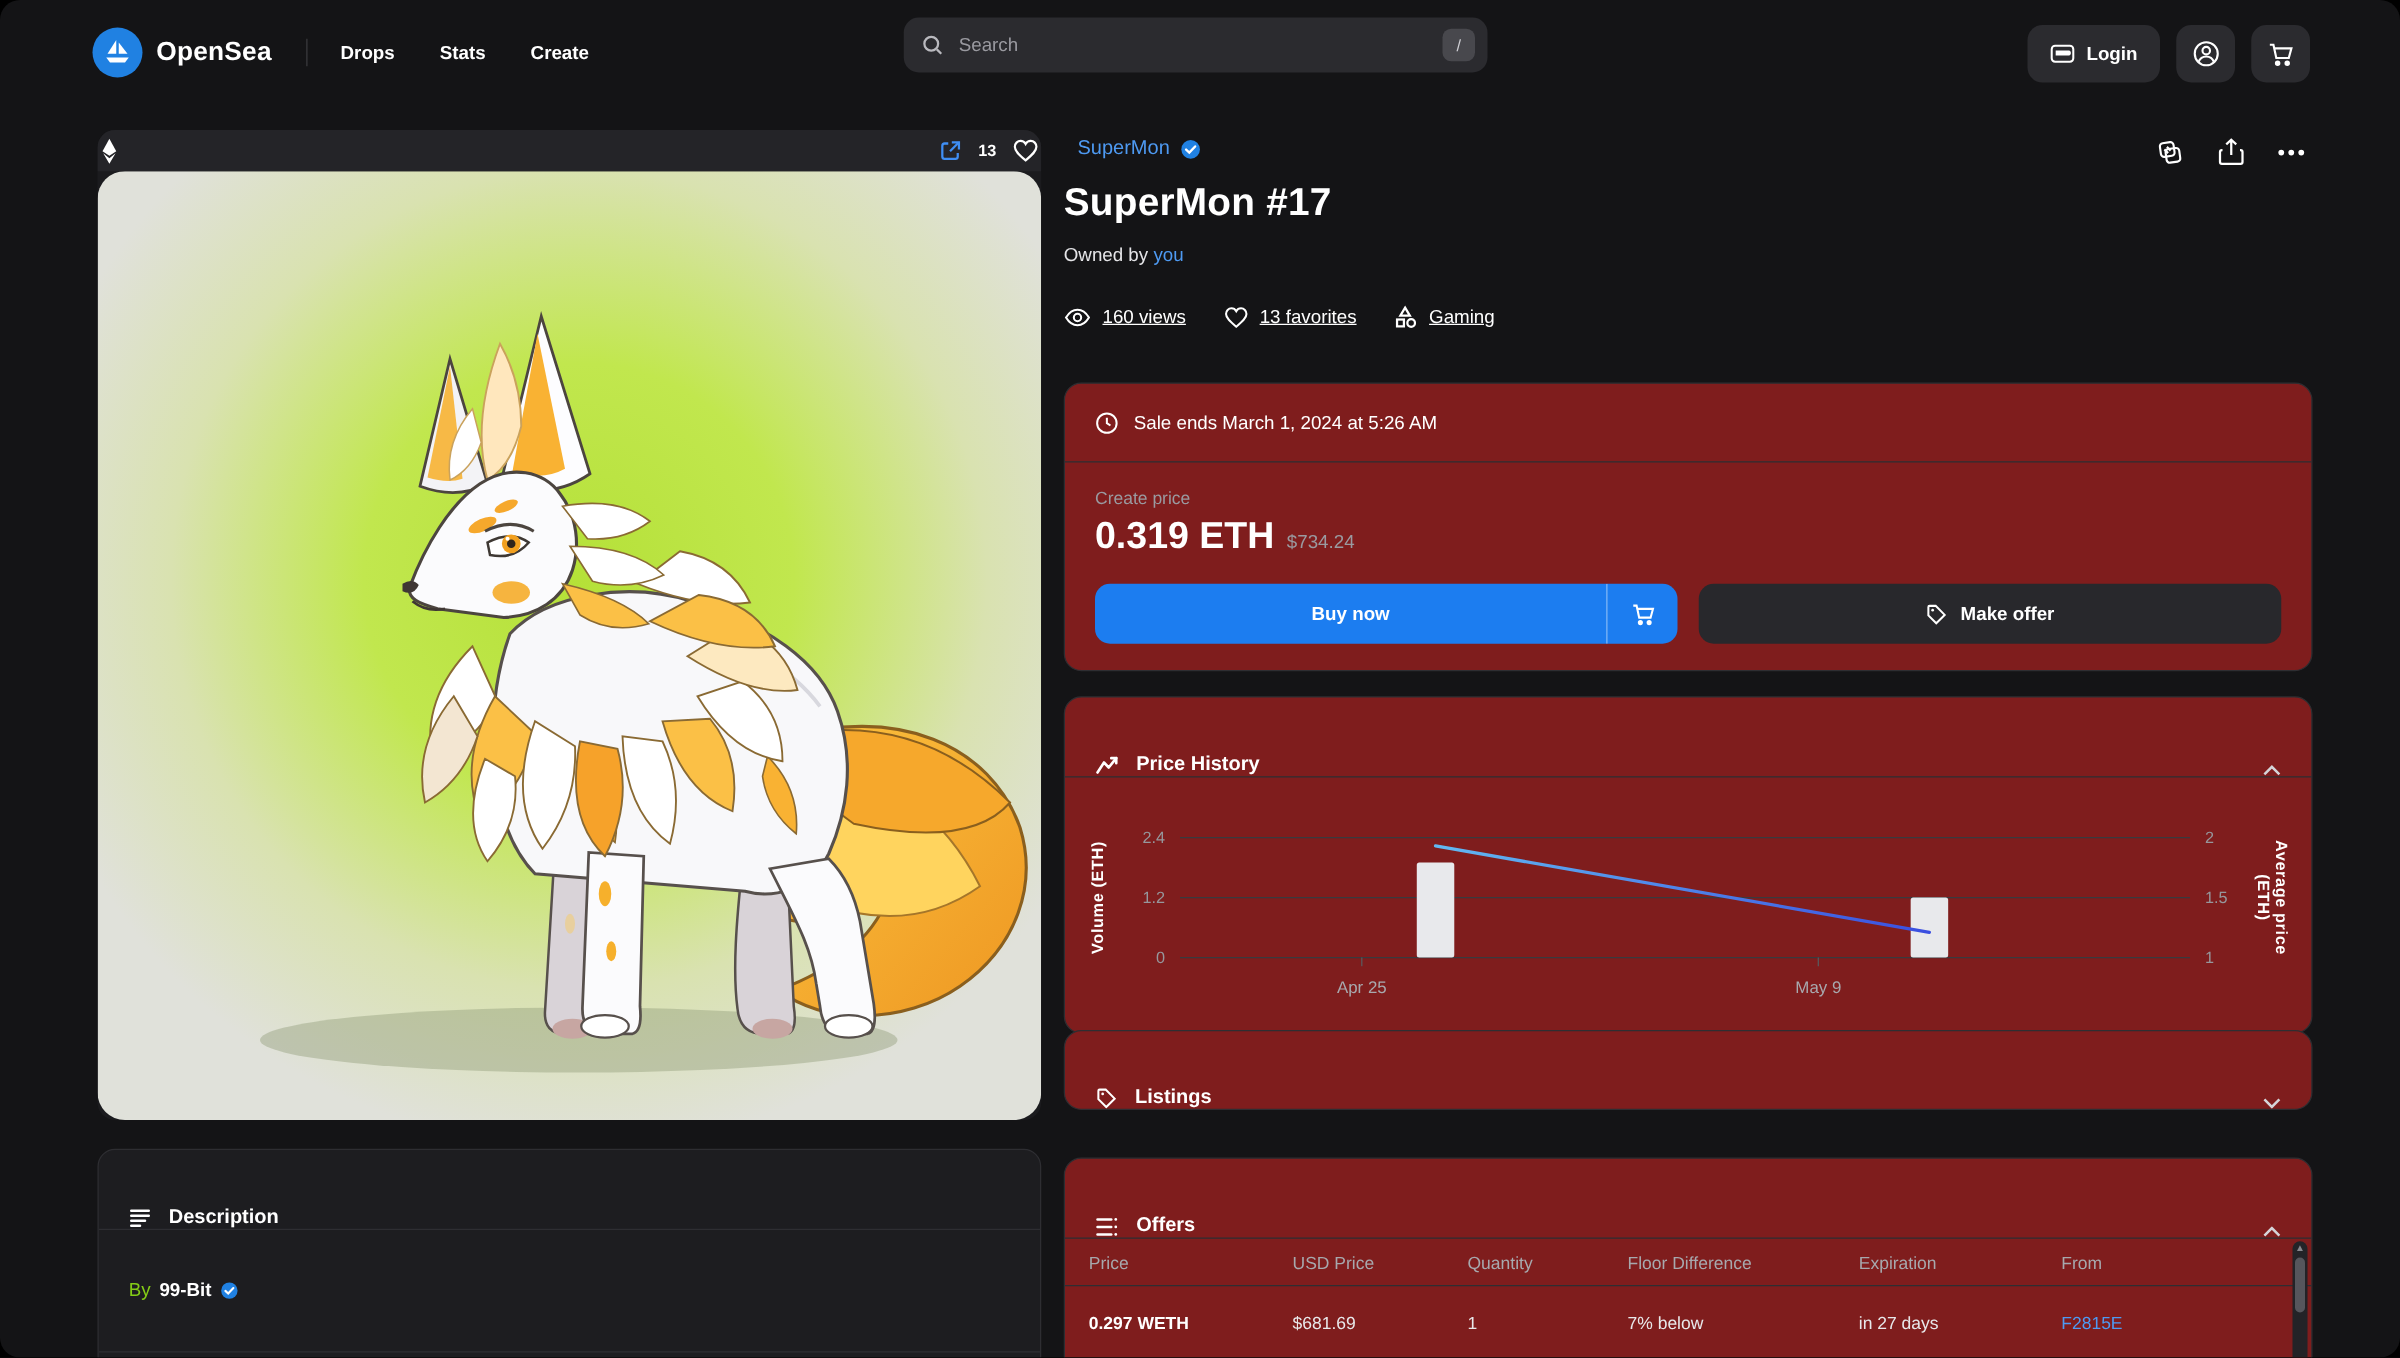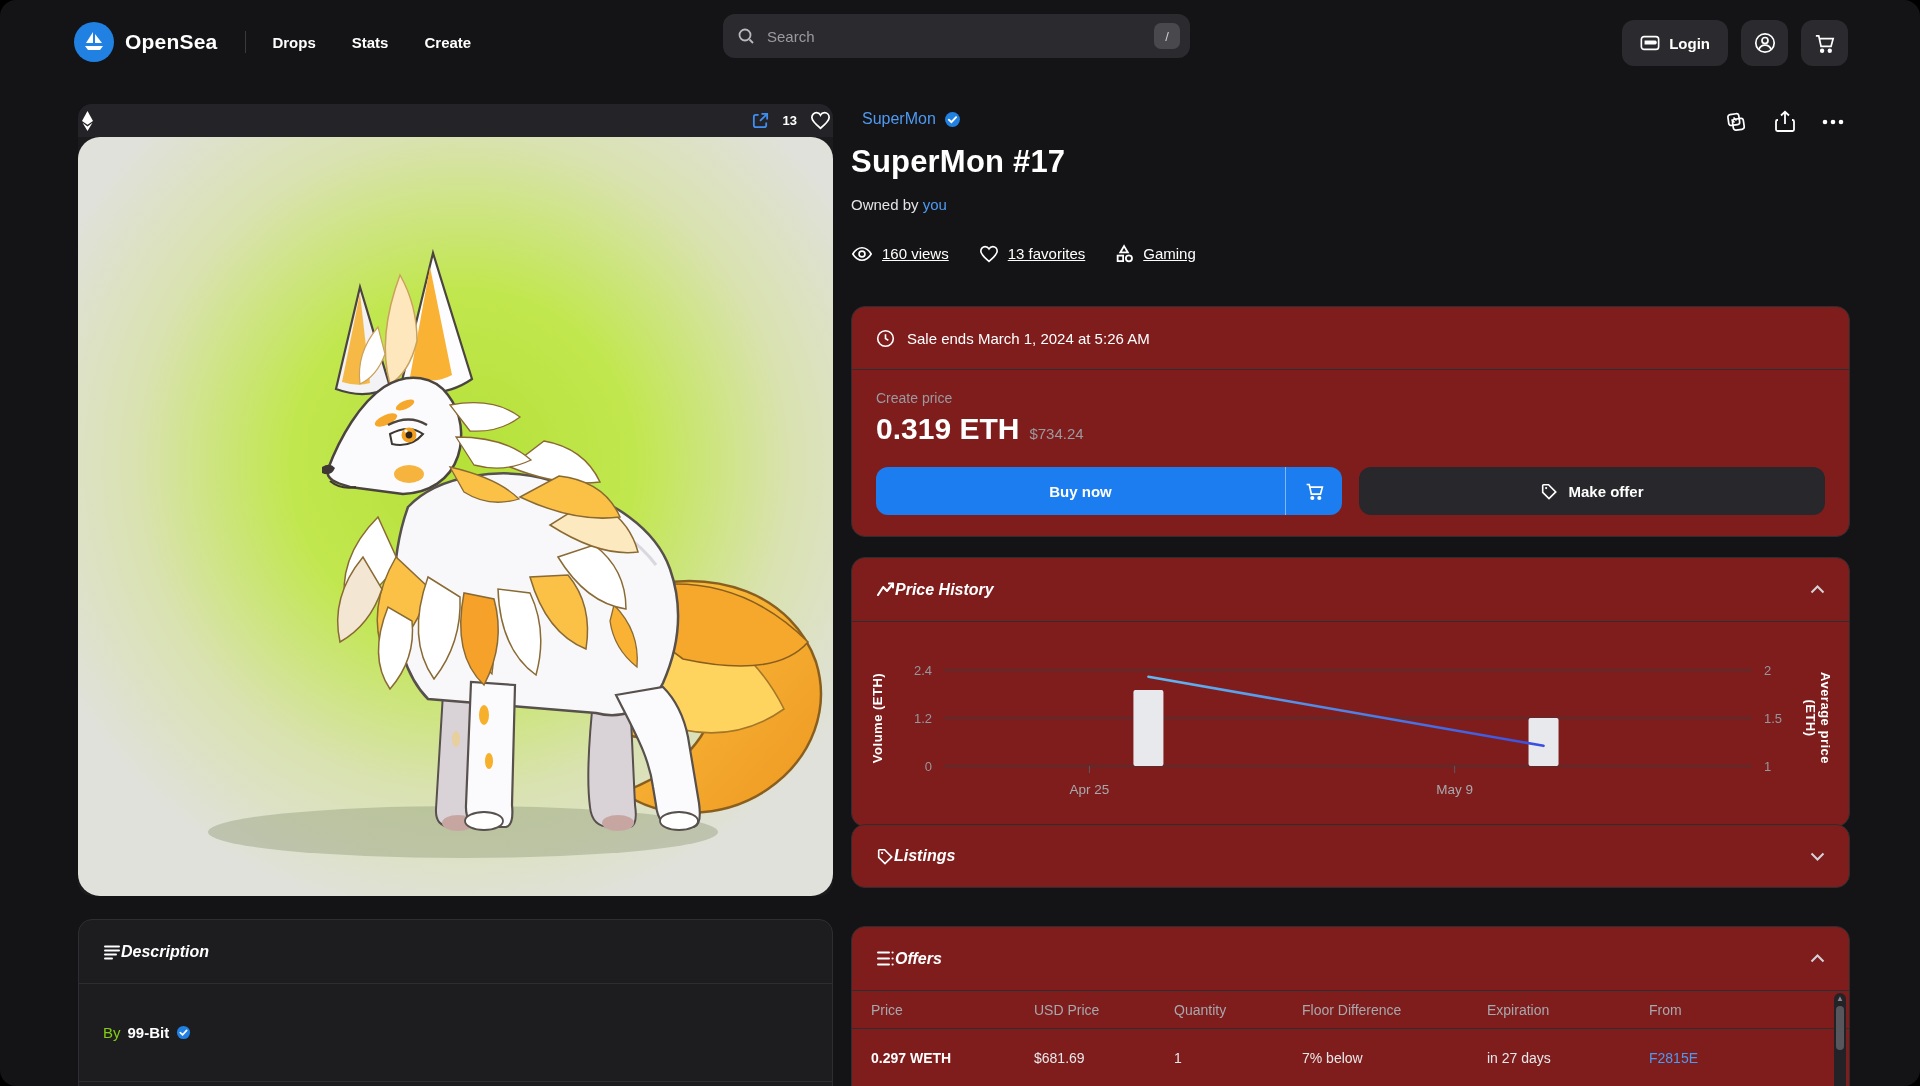--- a/index.html
+++ b/index.html
@@ -26,21 +26,21 @@
   .login-btn{padding:0 18px;gap:9px;font-size:15px;font-weight:700;}
   .icon-btn{width:47px;}
   
   .media-card{position:absolute;left:78px;top:104px;width:755px;border-radius:14px;overflow:hidden;background:#1b1b1e;}
   .media-header{height:33px;background:#242428;display:flex;align-items:center;padding:0 2px;}
   .media-header-right{margin-left:auto;display:flex;align-items:center;gap:13px;}
   .like-count{font-size:13px;font-weight:600;color:#fff;}
   .media-art{width:755px;height:759px;}
   .desc-card{position:absolute;left:78px;top:919px;width:755px;height:230px;background:#1d1d20;
              border:1px solid #2e2e32;border-radius:14px;box-sizing:border-box;}
-  .panel-header{height:63px;display:flex;align-items:center;padding:0 24px;cursor:pointer;font-style:italic;}
+  .panel-header{height:63px;display:flex;align-items:flex-end;padding:0 24px;gap:14px;cursor:pointer;}
   .panel-title{font-size:16px;font-weight:700;}
   .panel-divider{height:1px;background:#2e2e32;}
   .desc-body{height:97px;display:flex;align-items:center;padding:0 24px;font-size:15px;}
   .desc-by{color:#84cc16;margin-right:7px;}
   .desc-author{font-weight:700;margin-right:7px;}
   
   .right-col{position:absolute;left:851px;top:104px;width:999px;height:982px;}
   .collection-row{position:absolute;top:6px;left:0;display:flex;align-items:center;gap:8px;margin-left:11px;}
   .collection-link{color:#4e9af2;font-size:16px;font-weight:500;cursor:pointer;}
   .top-actions{position:absolute;top:6px;right:6px;display:flex;align-items:center;gap:26px;}

